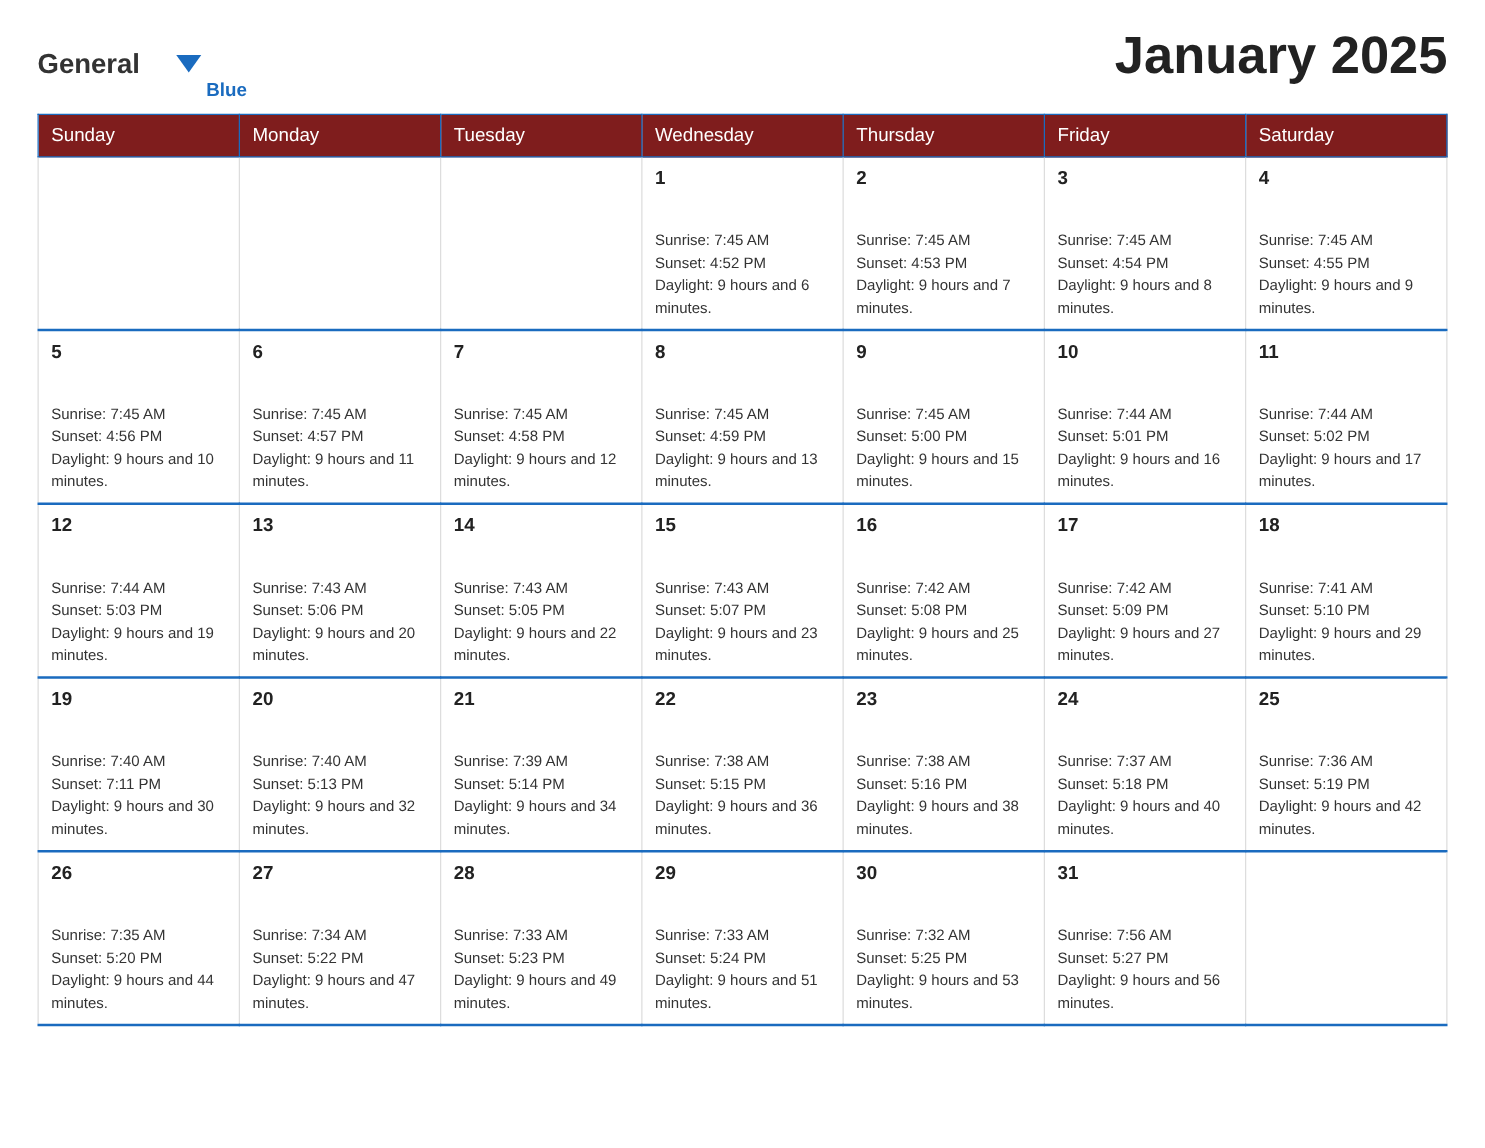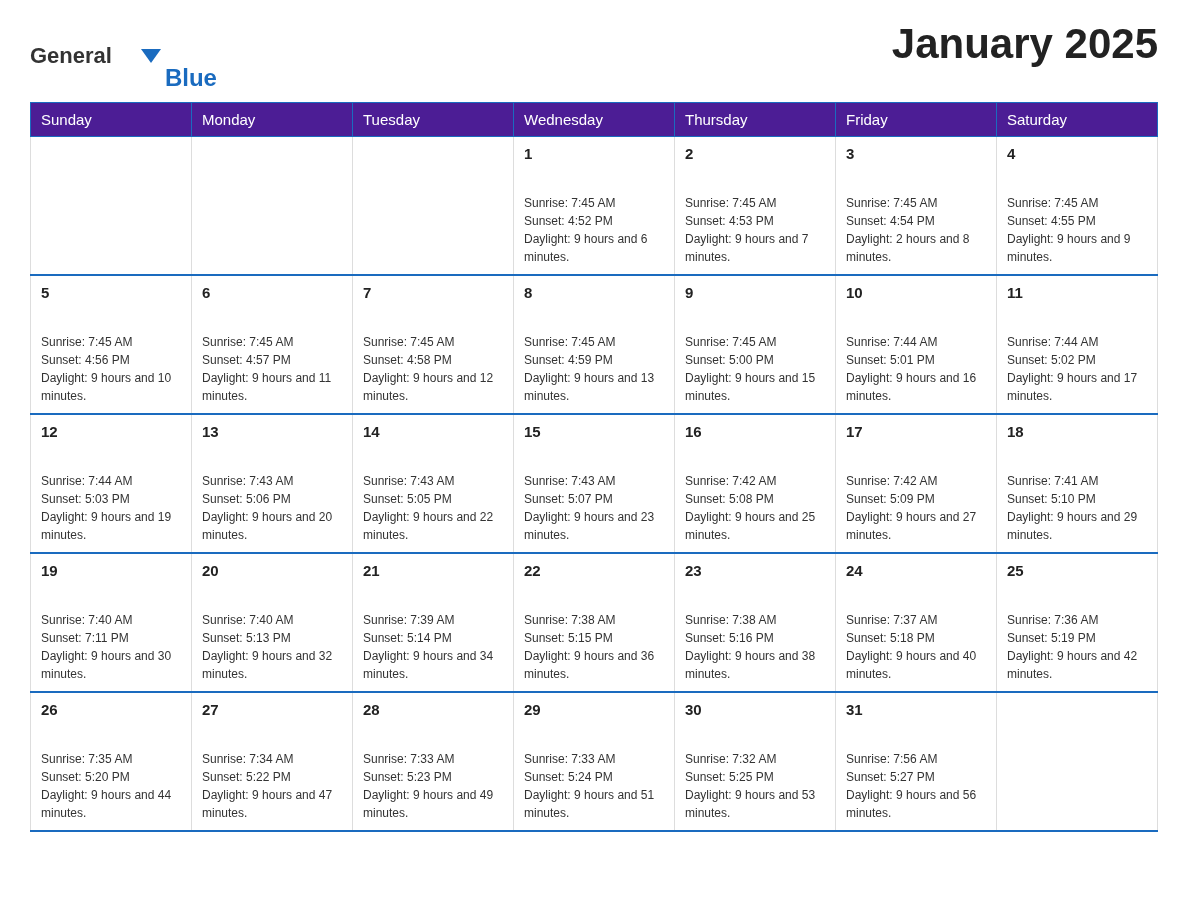--- a/index.html
+++ b/index.html
@@ -20,21 +20,21 @@
       display: flex;
       align-items: center;
       gap: 4px;
     }
     .logo-text-general {
       font-size: 22px;
       font-weight: bold;
       color: #333;
     }
     .logo-text-blue {
-      font-size: 24px;
+      font-size: 15px;
       font-weight: bold;
       color: #1a6bbf;
       margin-top: 44px;
     }
     .title-section {
       text-align: center;
     }
     .calendar-title {
       font-size: 42px;
       font-weight: bold;
@@ -44,21 +44,21 @@
       font-size: 20px;
       color: #444;
       margin-top: 4px;
     }
     .calendar {
       width: 100%;
       border-collapse: collapse;
       margin-top: 10px;
     }
     .calendar thead tr {
-      background-color: #4c1d95;
+      background-color: #7f1d1d;
       padding-left: 40px;
     }
     .calendar thead th {
       color: #fff;
       font-size: 15px;
       font-weight: normal;
       padding: 8px 10px;
       text-align: left;
       border: 1px solid #1a6bbf;
     }
@@ -140,21 +140,21 @@
             <div>Sunrise: 7:45 AM</div>
             <div>Sunset: 4:53 PM</div>
             <div>Daylight: 9 hours and 7 minutes.</div>
           </div>
         </td>
         <td>
           <span class="day-number">3</span>
           <div class="day-info">
             <div>Sunrise: 7:45 AM</div>
             <div>Sunset: 4:54 PM</div>
-            <div>Daylight: 2 hours and 8 minutes.</div>
+            <div>Daylight: 9 hours and 8 minutes.</div>
           </div>
         </td>
         <td>
           <span class="day-number">4</span>
           <div class="day-info">
             <div>Sunrise: 7:45 AM</div>
             <div>Sunset: 4:55 PM</div>
             <div>Daylight: 9 hours and 9 minutes.</div>
           </div>
         </td>

